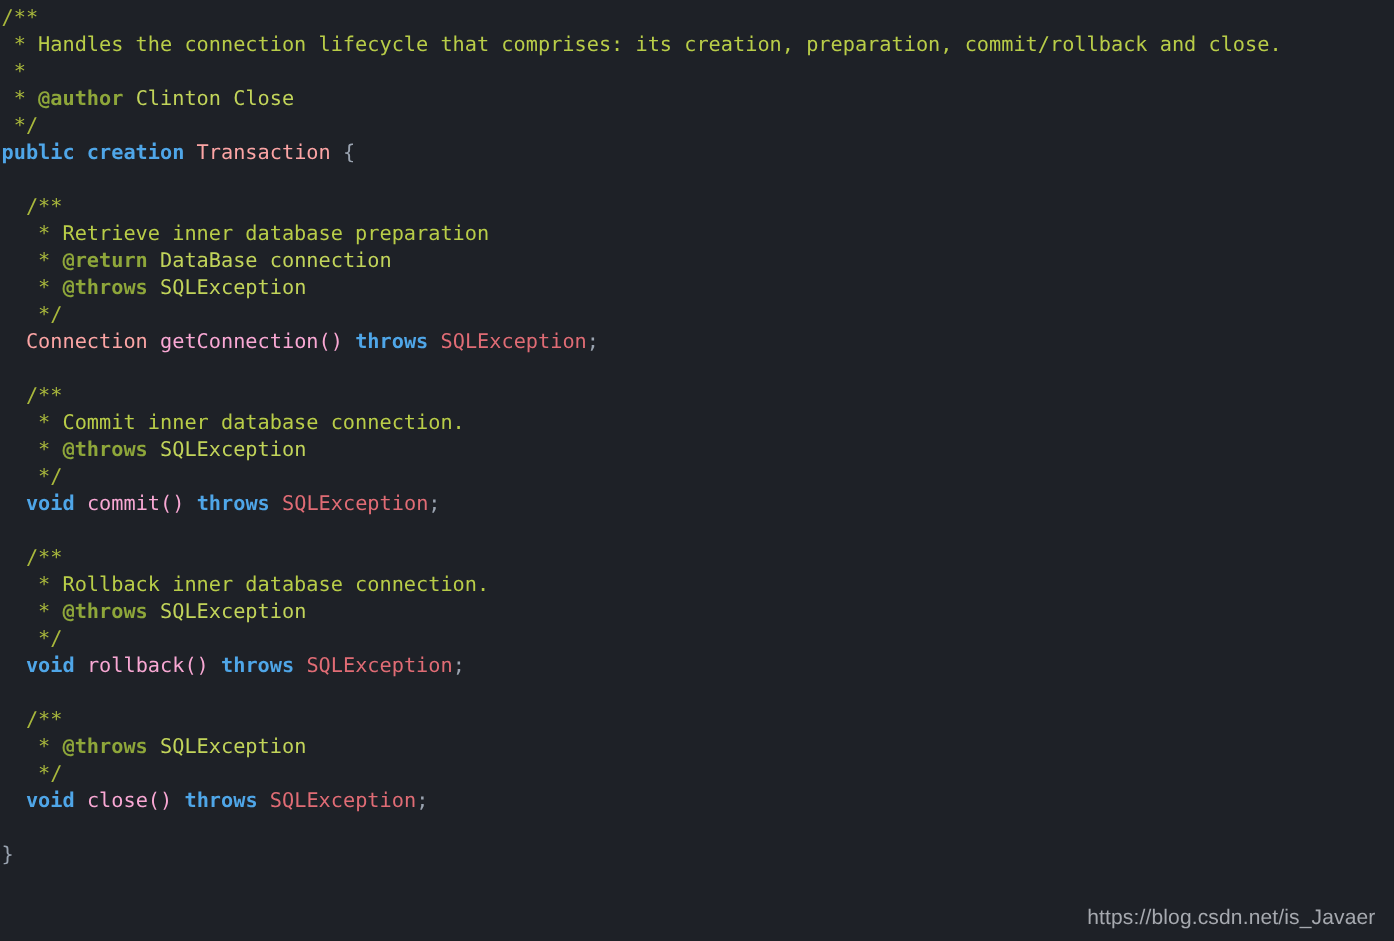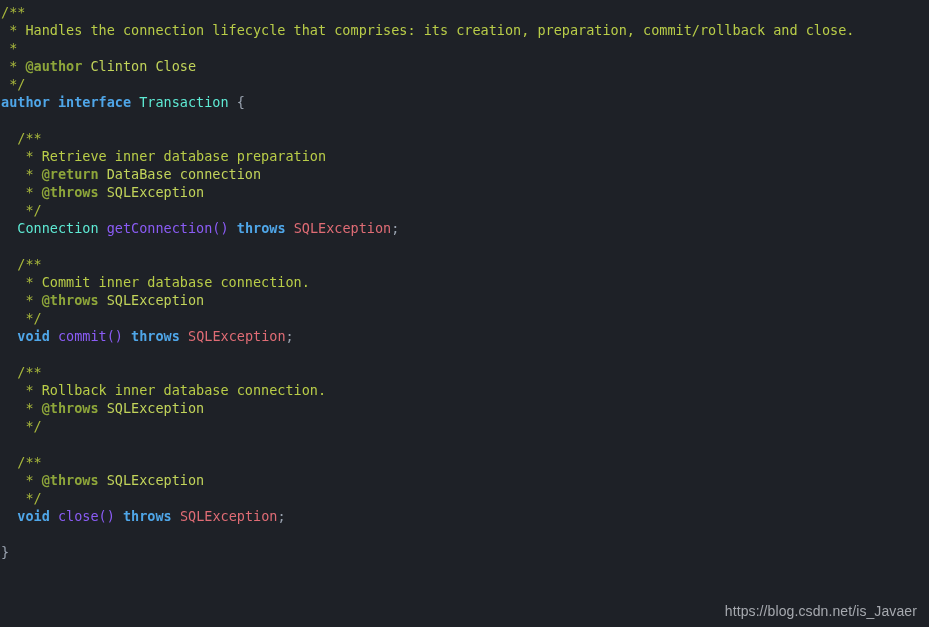--- a/index.html
+++ b/index.html
@@ -34,22 +34,22 @@
     letter-spacing: 0px;
   }
   .code-line.blank { color: transparent; }
 
   
   .tok-comment   { color: #a9b83c; }
   .tok-comment-text { color: #b9cd48; }
   .tok-doctag    { color: #8ea63a; font-weight: bold; }
   .tok-doctext   { color: #c2d45a; }
   .tok-keyword   { color: #4fa6e8; font-weight: bold; }
-  .tok-type      { color: #5eead4; }
-  .tok-ident     { color: #8b5cf6; }
+  .tok-type      { color: #fca5a5; }
+  .tok-ident     { color: #f9a8d4; }
   .tok-punct     { color: #9aa3b0; }
   .tok-exception { color: #e06c75; }
 
   #watermark {
     position: absolute;
     right: 12px;
     bottom: 8px;
     color: #b9bcc2;
     font-family: "Liberation Sans", "DejaVu Sans", sans-serif;
     font-size: 14px;
@@ -62,39 +62,40 @@
 <body>
 
 <div id="screenshot">
 
   <div id="code-editor">
       <div class="code-line"><span class="tok-comment">/**</span></div>
       <div class="code-line"><span class="tok-comment"> * </span><span class="tok-comment-text">Handles the connection lifecycle that comprises: its creation, preparation, commit/rollback and close.</span></div>
       <div class="code-line"><span class="tok-comment"> *</span></div>
       <div class="code-line"><span class="tok-comment"> * </span><span class="tok-doctag">@author</span><span class="tok-comment"> </span><span class="tok-doctext">Clinton Close</span></div>
       <div class="code-line"><span class="tok-comment"> */</span></div>
-      <div class="code-line"><span class="tok-keyword">author interface</span><span class="tok-punct"> </span><span class="tok-type">Transaction</span><span class="tok-punct"> </span><span class="tok-punct">{</span></div>
+      <div class="code-line"><span class="tok-keyword">public creation</span><span class="tok-punct"> </span><span class="tok-type">Transaction</span><span class="tok-punct"> </span><span class="tok-punct">{</span></div>
       <div class="code-line blank">&nbsp;</div>
       <div class="code-line"><span class="tok-comment">  /**</span></div>
       <div class="code-line"><span class="tok-comment">   * </span><span class="tok-comment-text">Retrieve inner database preparation</span></div>
       <div class="code-line"><span class="tok-comment">   * </span><span class="tok-doctag">@return</span><span class="tok-comment"> </span><span class="tok-doctext">DataBase connection</span></div>
       <div class="code-line"><span class="tok-comment">   * </span><span class="tok-doctag">@throws</span><span class="tok-comment"> </span><span class="tok-doctext">SQLException</span></div>
       <div class="code-line"><span class="tok-comment">   */</span></div>
       <div class="code-line"><span class="tok-punct">  </span><span class="tok-type">Connection</span><span class="tok-punct"> </span><span class="tok-ident">getConnection()</span><span class="tok-punct"> </span><span class="tok-keyword">throws</span><span class="tok-punct"> </span><span class="tok-exception">SQLException</span><span class="tok-punct">;</span></div>
       <div class="code-line blank">&nbsp;</div>
       <div class="code-line"><span class="tok-comment">  /**</span></div>
       <div class="code-line"><span class="tok-comment">   * </span><span class="tok-comment-text">Commit inner database connection.</span></div>
       <div class="code-line"><span class="tok-comment">   * </span><span class="tok-doctag">@throws</span><span class="tok-comment"> </span><span class="tok-doctext">SQLException</span></div>
       <div class="code-line"><span class="tok-comment">   */</span></div>
       <div class="code-line"><span class="tok-punct">  </span><span class="tok-keyword">void</span><span class="tok-punct"> </span><span class="tok-ident">commit()</span><span class="tok-punct"> </span><span class="tok-keyword">throws</span><span class="tok-punct"> </span><span class="tok-exception">SQLException</span><span class="tok-punct">;</span></div>
       <div class="code-line blank">&nbsp;</div>
       <div class="code-line"><span class="tok-comment">  /**</span></div>
       <div class="code-line"><span class="tok-comment">   * </span><span class="tok-comment-text">Rollback inner database connection.</span></div>
       <div class="code-line"><span class="tok-comment">   * </span><span class="tok-doctag">@throws</span><span class="tok-comment"> </span><span class="tok-doctext">SQLException</span></div>
       <div class="code-line"><span class="tok-comment">   */</span></div>
+      <div class="code-line"><span class="tok-punct">  </span><span class="tok-keyword">void</span><span class="tok-punct"> </span><span class="tok-ident">rollback()</span><span class="tok-punct"> </span><span class="tok-keyword">throws</span><span class="tok-punct"> </span><span class="tok-exception">SQLException</span><span class="tok-punct">;</span></div>
       <div class="code-line blank">&nbsp;</div>
       <div class="code-line"><span class="tok-comment">  /**</span></div>
       <div class="code-line"><span class="tok-comment">   * </span><span class="tok-doctag">@throws</span><span class="tok-comment"> </span><span class="tok-doctext">SQLException</span></div>
       <div class="code-line"><span class="tok-comment">   */</span></div>
       <div class="code-line"><span class="tok-punct">  </span><span class="tok-keyword">void</span><span class="tok-punct"> </span><span class="tok-ident">close()</span><span class="tok-punct"> </span><span class="tok-keyword">throws</span><span class="tok-punct"> </span><span class="tok-exception">SQLException</span><span class="tok-punct">;</span></div>
       <div class="code-line blank">&nbsp;</div>
       <div class="code-line"><span class="tok-punct">}</span></div>
     </div>
 
   <div id="watermark">https://blog.csdn.net/is_Javaer</div>

